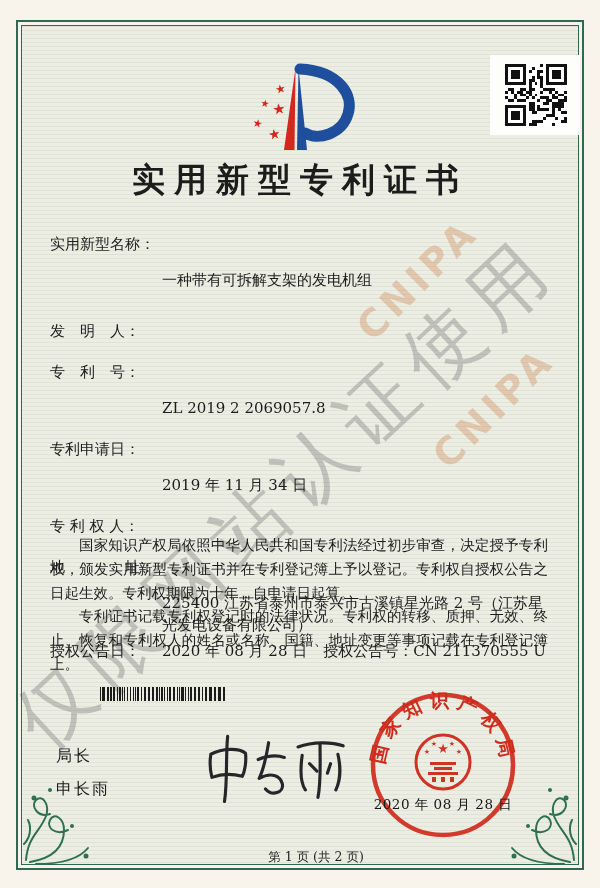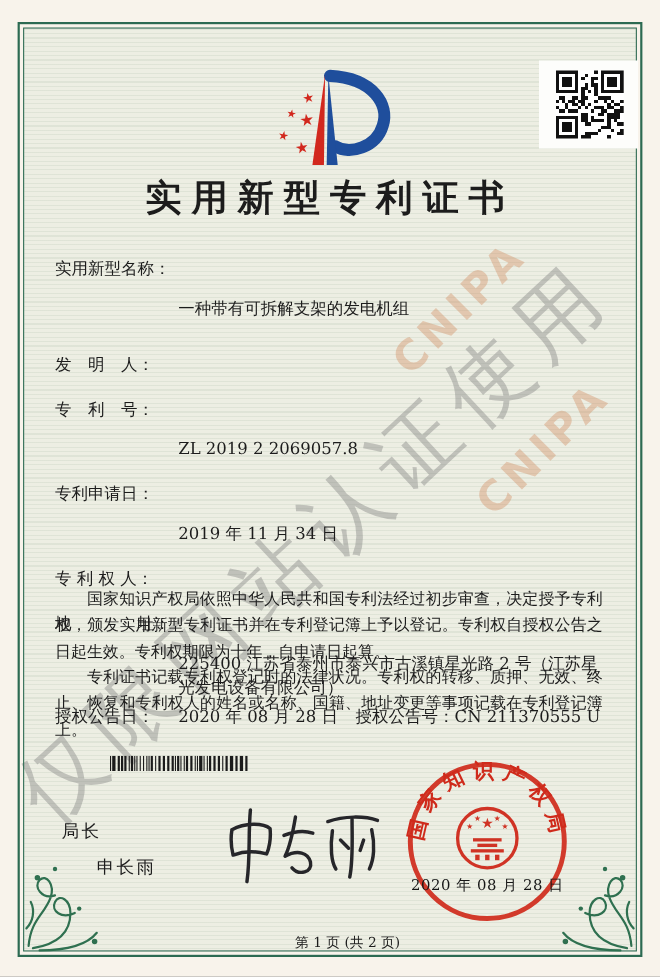--- a/index.html
+++ b/index.html
@@ -39,21 +39,21 @@
 
   .body-text { left:50px; right:52px; top:534px; font-size:14.5px;
     line-height:1.64; text-align:justify; }
   .body-text p { margin:0; text-indent:2em; }
 
   .barcode-wrap { left:100px; top:687px; width:128px; height:14px; }
 
   .seal-wrap { left:368px; top:690px; width:150px; height:150px; }
 
   .director-label { left:56px; top:746px; font-size:16px; letter-spacing:2px; }
-  .director-name  { left:56px; top:779px; font-size:16px; letter-spacing:2px;margin-left:32px; }
+  .director-name  { left:56px; top:779px; font-size:16px; letter-spacing:2px; }
   .signature-wrap { left:192px; top:728px; width:170px; height:84px; }
 
   .page-info { left:16px; top:849px; width:100%; text-align:center; font-size:12.5px; }
 
   
   .wm-gray { left:-6px; top:696px; transform:rotate(-43deg); transform-origin:0 0;
     font-size:76px; letter-spacing:12px; color:rgba(125,125,125,0.40);
     white-space:nowrap; font-family:"DejaVu Sans","Liberation Sans",sans-serif;
     pointer-events:none; }
   .wm-cnipa { transform:rotate(-45deg); transform-origin:0 0;

